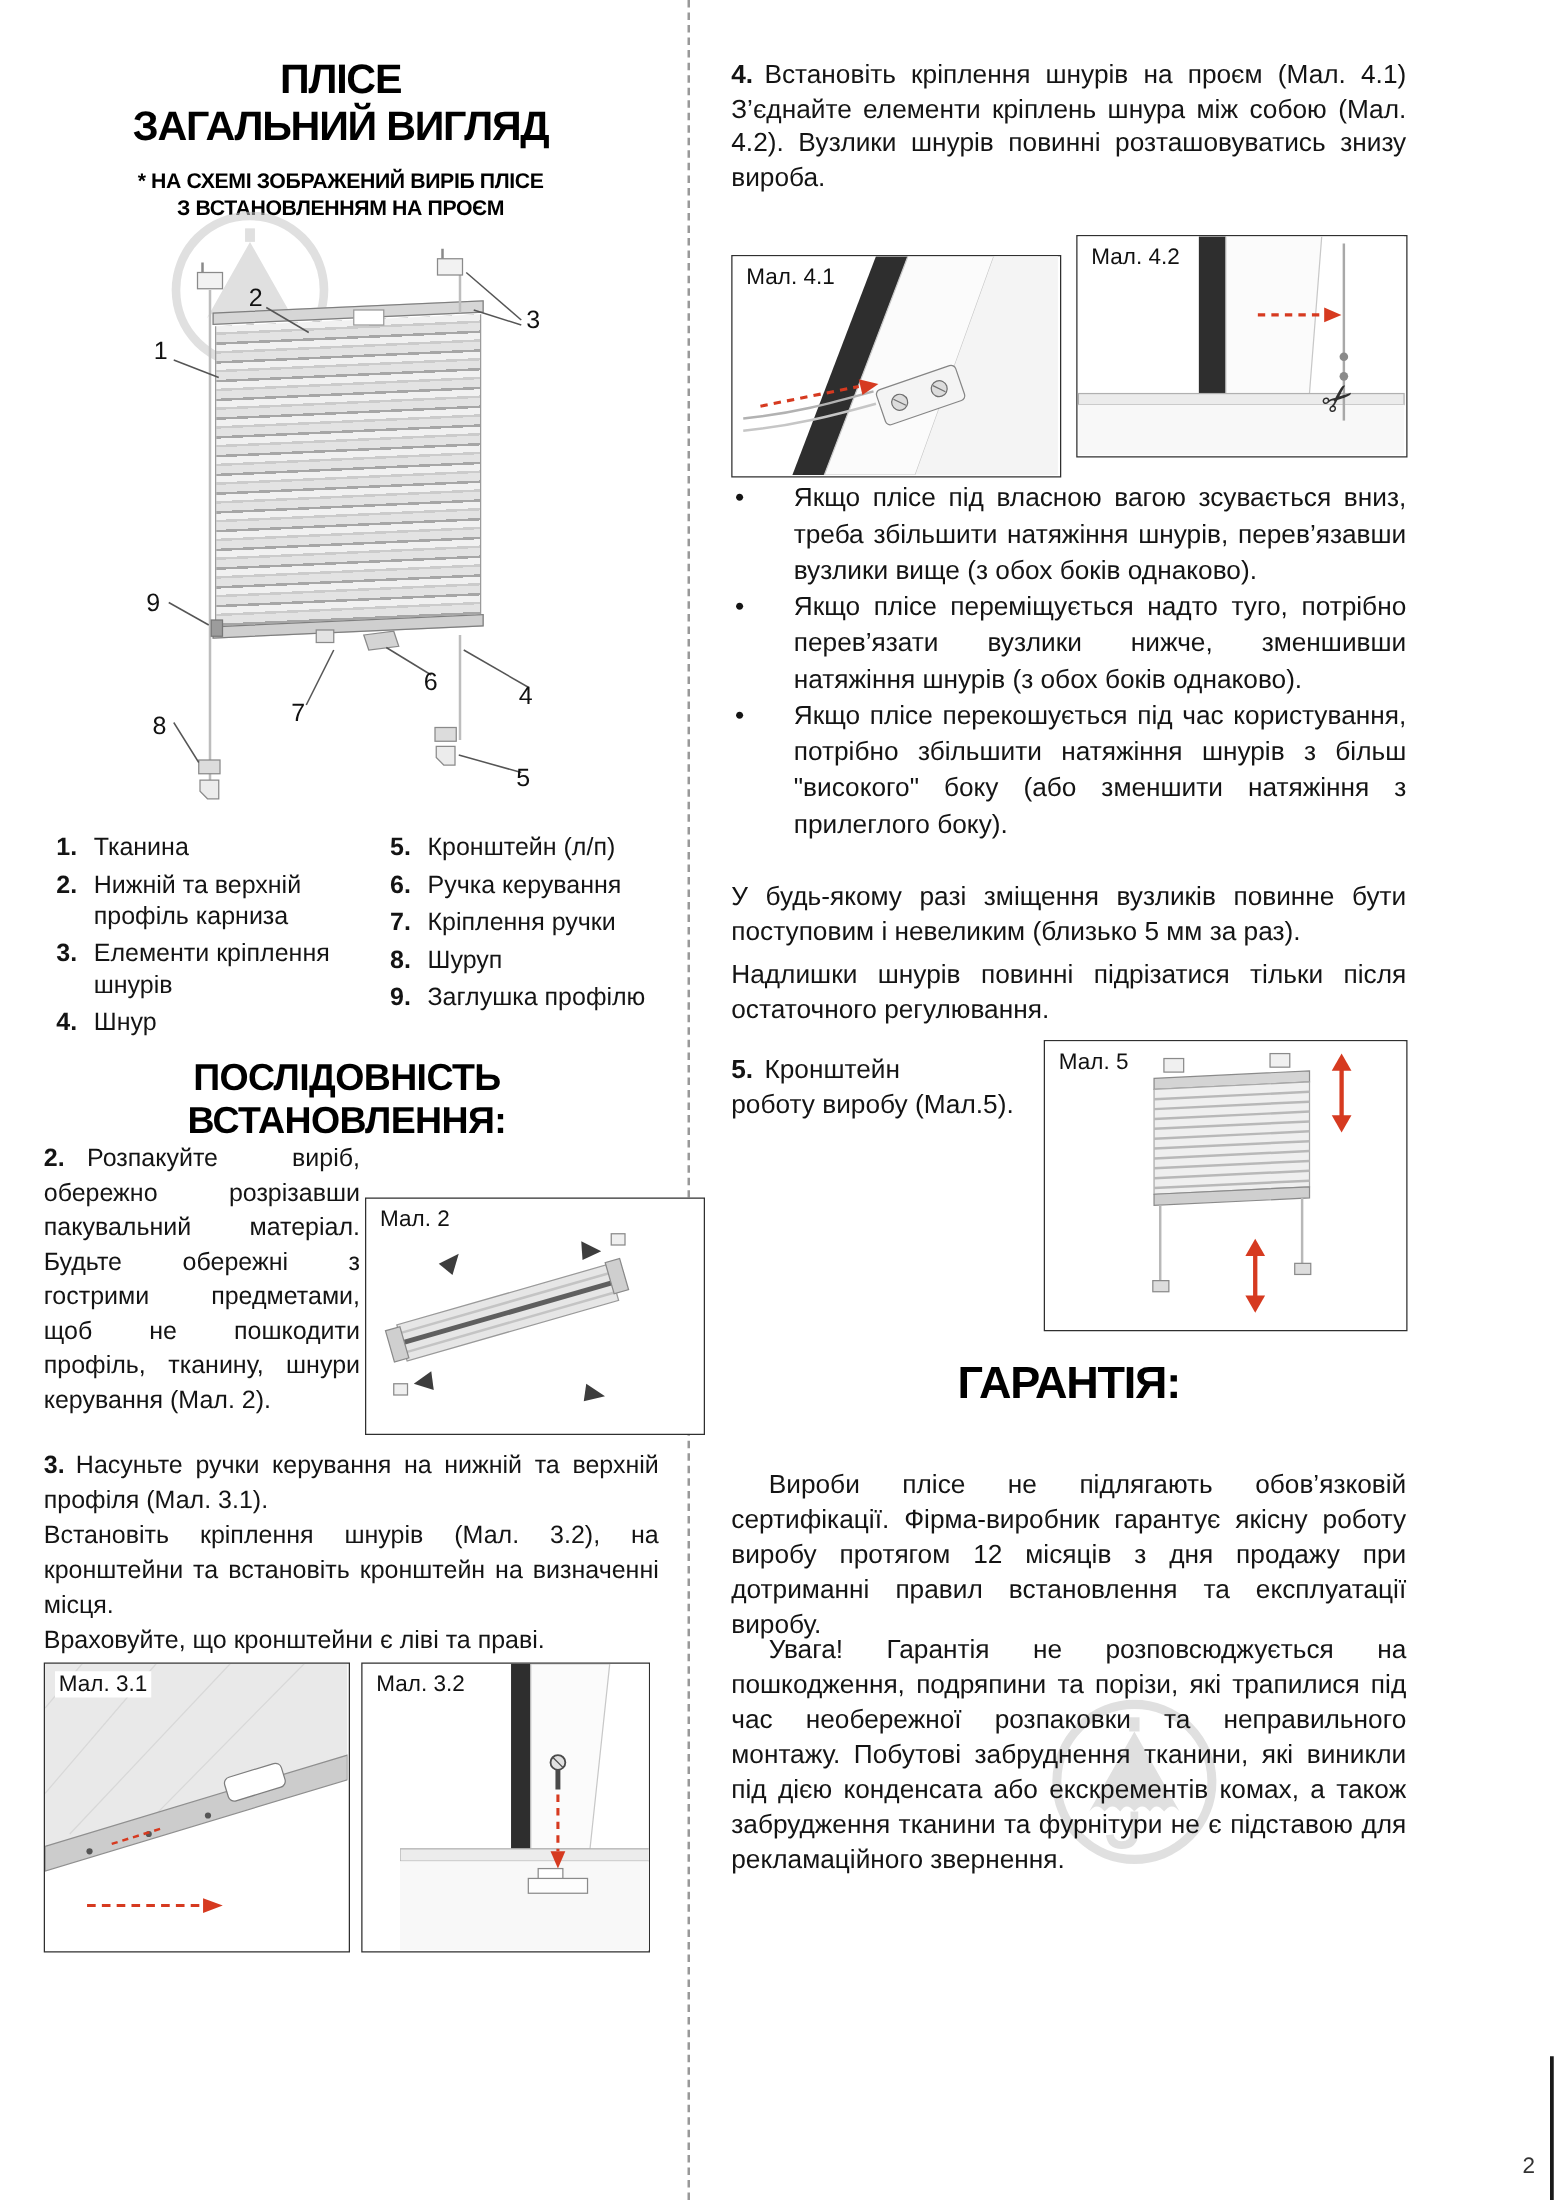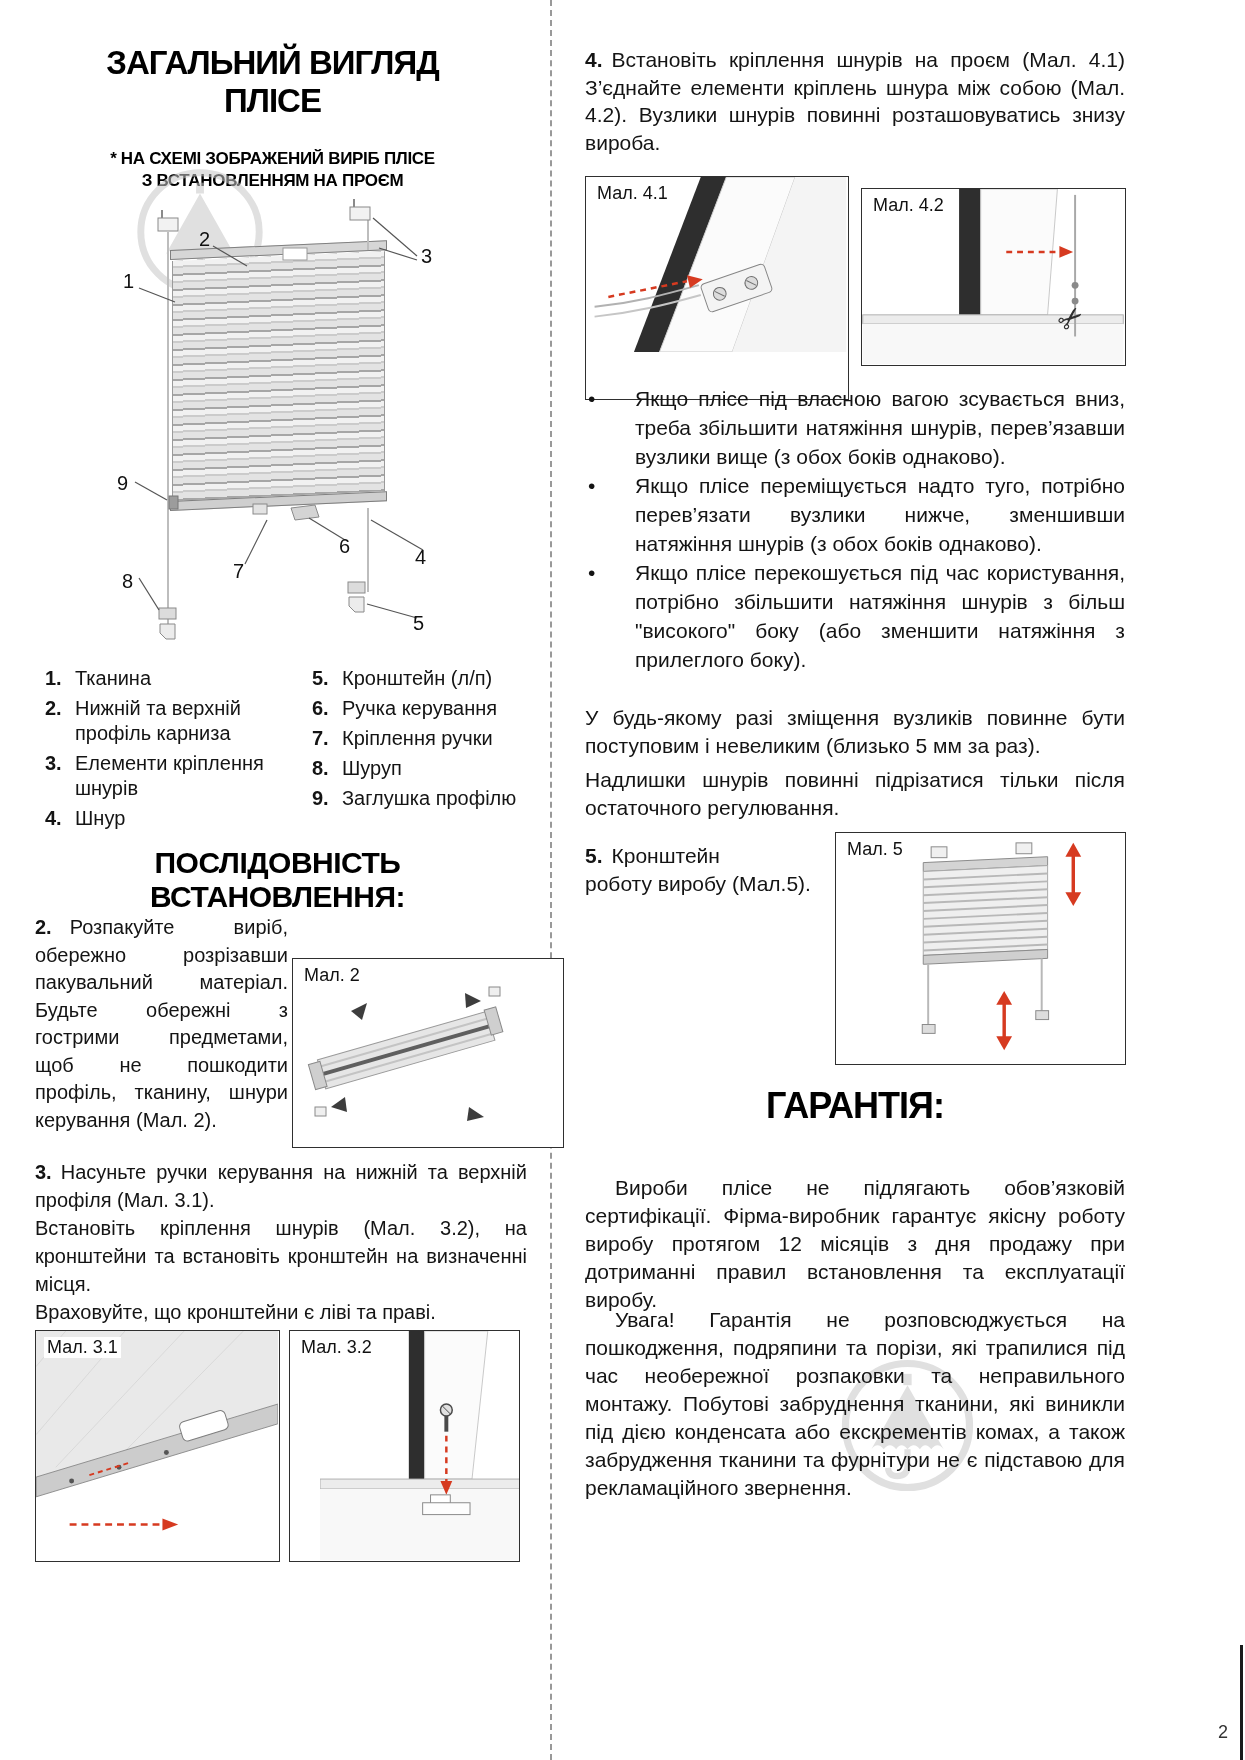--- a/index.html
+++ b/index.html
@@ -30,25 +30,25 @@
   svg { display:block; }
 </style>
 </head>
 <body>
 
 <div class="page">
 
   <div class="divider" style="left:550px;"></div>
 
   <div class="abs center big-head" style="left:40px;top:44px;width:465px;font-size:33px;line-height:38px;">
+    <div>ПЛІСЕ</div>
     <div>ЗАГАЛЬНИЙ ВИГЛЯД</div>
-    <div>ПЛІСЕ</div>
-  </div>
-
-  <div class="abs center sub-head" style="left:40px;top:148px;width:465px;font-size:17px;line-height:22px;">
+  </div>
+
+  <div class="abs center sub-head" style="left:40px;top:134px;width:465px;font-size:17px;line-height:22px;">
     <div>* НА СХЕМІ ЗОБРАЖЕНИЙ ВИРІБ ПЛІСЕ</div>
     <div>З ВСТАНОВЛЕННЯМ НА ПРОЄМ</div>
   </div>
 
   <div class="watermark" style="left:126px;top:158px;width:148px;height:148px;">
     <svg width="148" height="148" viewBox="0 0 150 150">
       <circle cx="75" cy="75" r="60" fill="none" stroke="#c7c7c7" stroke-width="7"></circle>
       <rect x="71" y="25" width="8" height="11" fill="#c7c7c7"></rect>
       <path d="M75 36 L110 98 q-6 -8 -12 0 q-6 -8 -11 0 q-6 -8 -12 0 q-6 -8 -11 0 q-6 -8 -12 0 q-6 -8 -12 0 Z" fill="#c7c7c7"></path>
       <path d="M75 98 v16 q0 10 -10 10 q-8 0 -9 -8" fill="none" stroke="#c7c7c7" stroke-width="6"></path>
@@ -178,21 +178,21 @@
       <path d="M122 152 l6 14 l6 -14 z" fill="#d63a20"></path>
       <rect x="112" y="166" width="20" height="9" fill="#ffffff" stroke="#8a8a8a"></rect>
       <rect x="104" y="174" width="48" height="12" fill="#fdfdfd" stroke="#8a8a8a"></rect>
     </svg>
   </div>
 
   <div class="abs body-r" style="left:585px;top:46px;width:540px;line-height:27.5px;text-align-last:justify;">
     <span class="stepnum">4.</span><span>Встановіть кріплення шнурів на проєм (Мал. 4.1) З’єднайте елементи кріплень шнура між собою (Мал. 4.2). Вузлики шнурів повинні розташовуватись знизу вироба.</span>
   </div>
 
-  <div class="fig-box" style="left:585px;top:176px;width:264px;height:224px;">
+  <div class="fig-box" style="left:585px;top:204px;width:264px;height:178px;">
     <span class="fig-label">Мал. 4.1</span>
     <svg width="261" height="175" viewBox="0 0 264 178">
       <rect width="264" height="178" fill="#ffffff"></rect>
       <polygon points="116,0 142,0 74,178 48,178" fill="#2e2e2e"></polygon>
       <polygon points="142,0 212,0 148,178 74,178" fill="#fbfbfb" stroke="#c8c8c8"></polygon>
       <polygon points="212,0 264,0 264,178 148,178" fill="#f4f4f4"></polygon>
       <path d="M8 132 C 48 128, 78 120, 114 110" fill="none" stroke="#b2b2b2" stroke-width="2"></path>
       <path d="M8 142 C 48 138, 80 130, 116 120" fill="none" stroke="#c6c6c6" stroke-width="2"></path>
       <g transform="rotate(-19 152 112)">
         <rect x="118" y="98" width="68" height="30" rx="4" fill="#f4f4f4" stroke="#858585"></rect>

